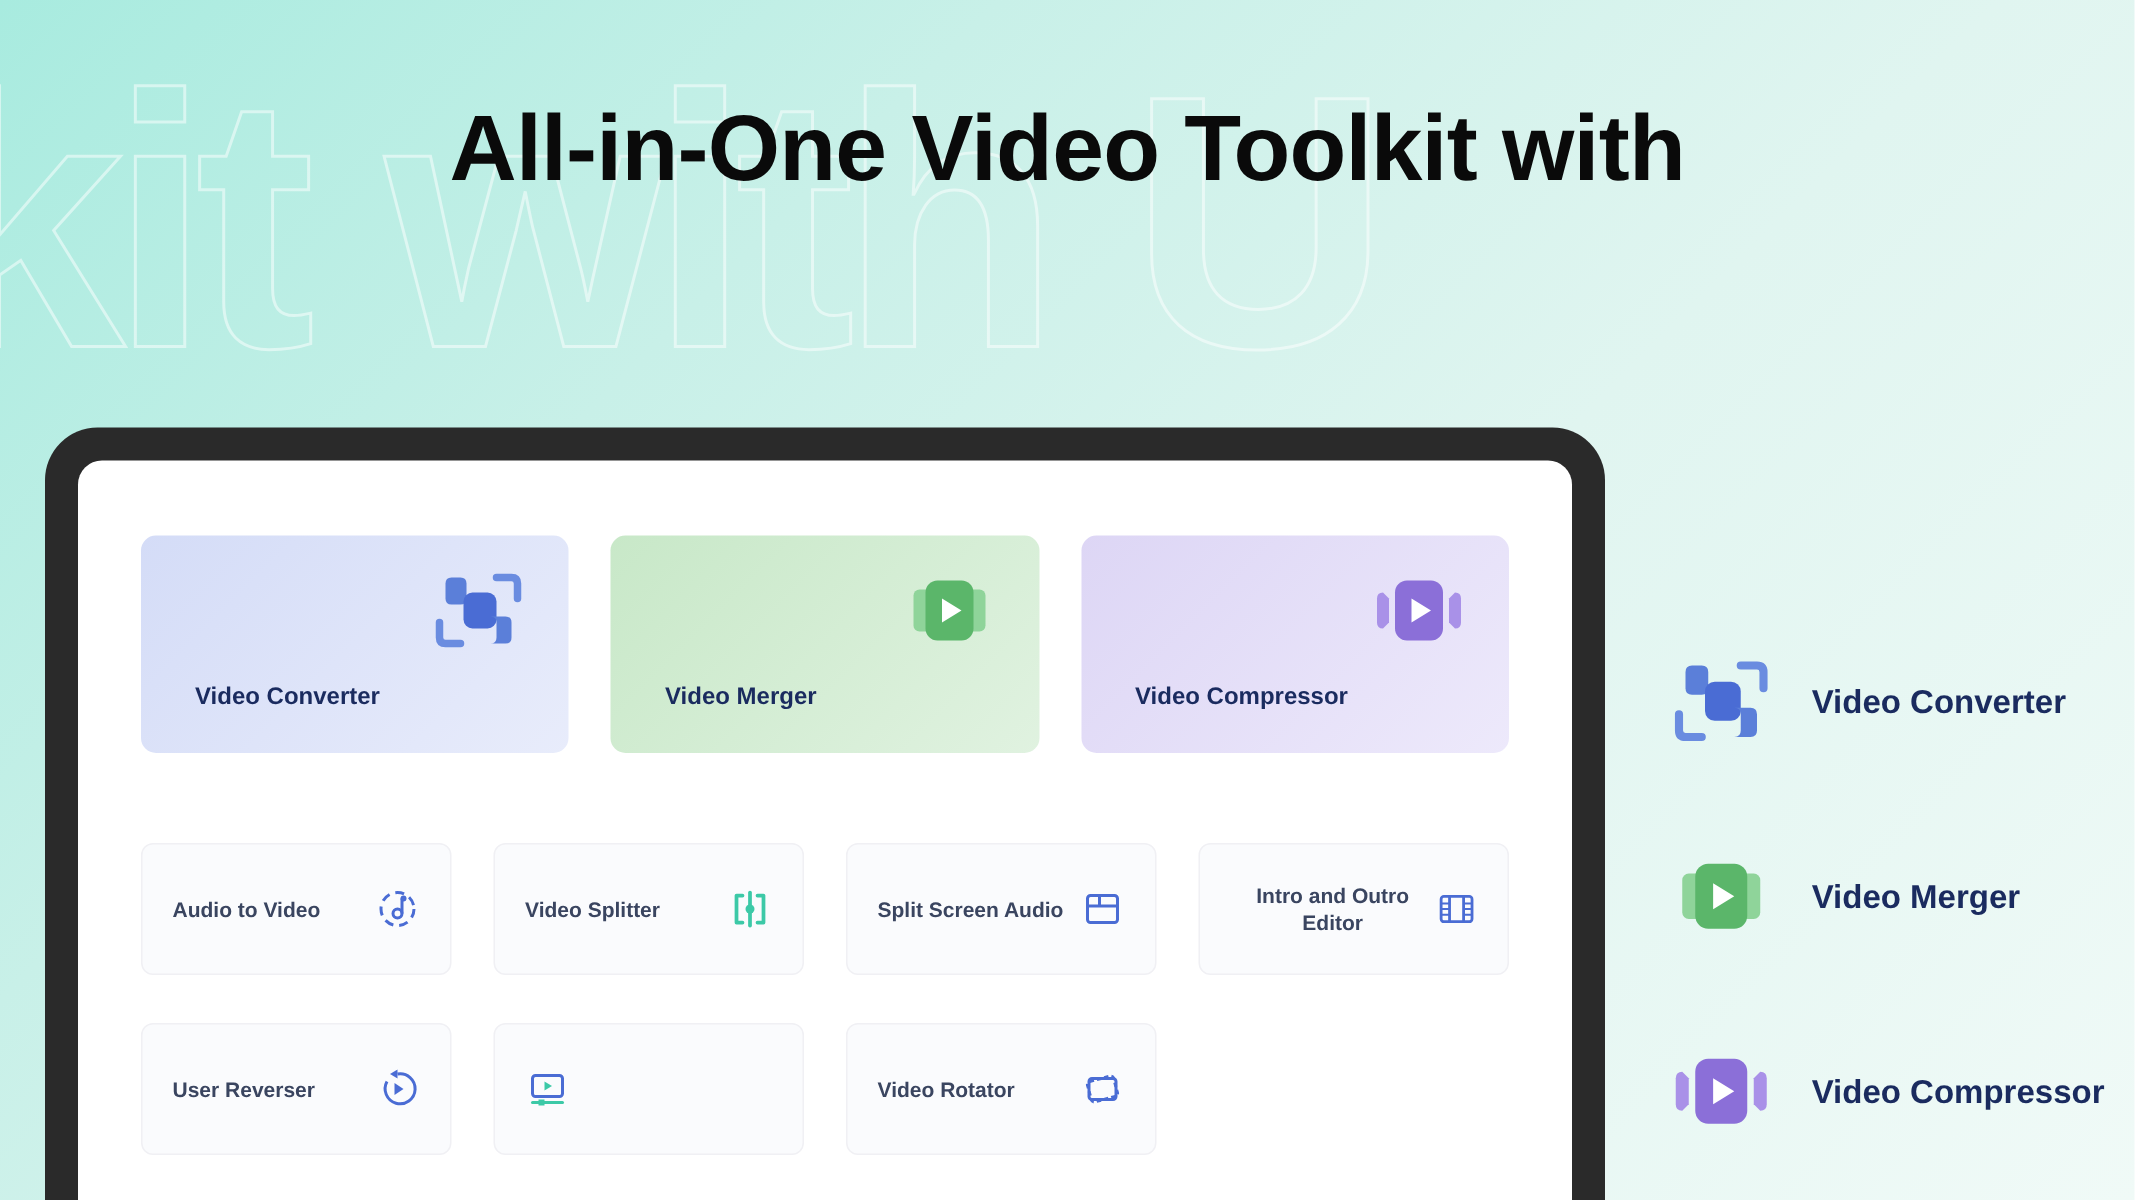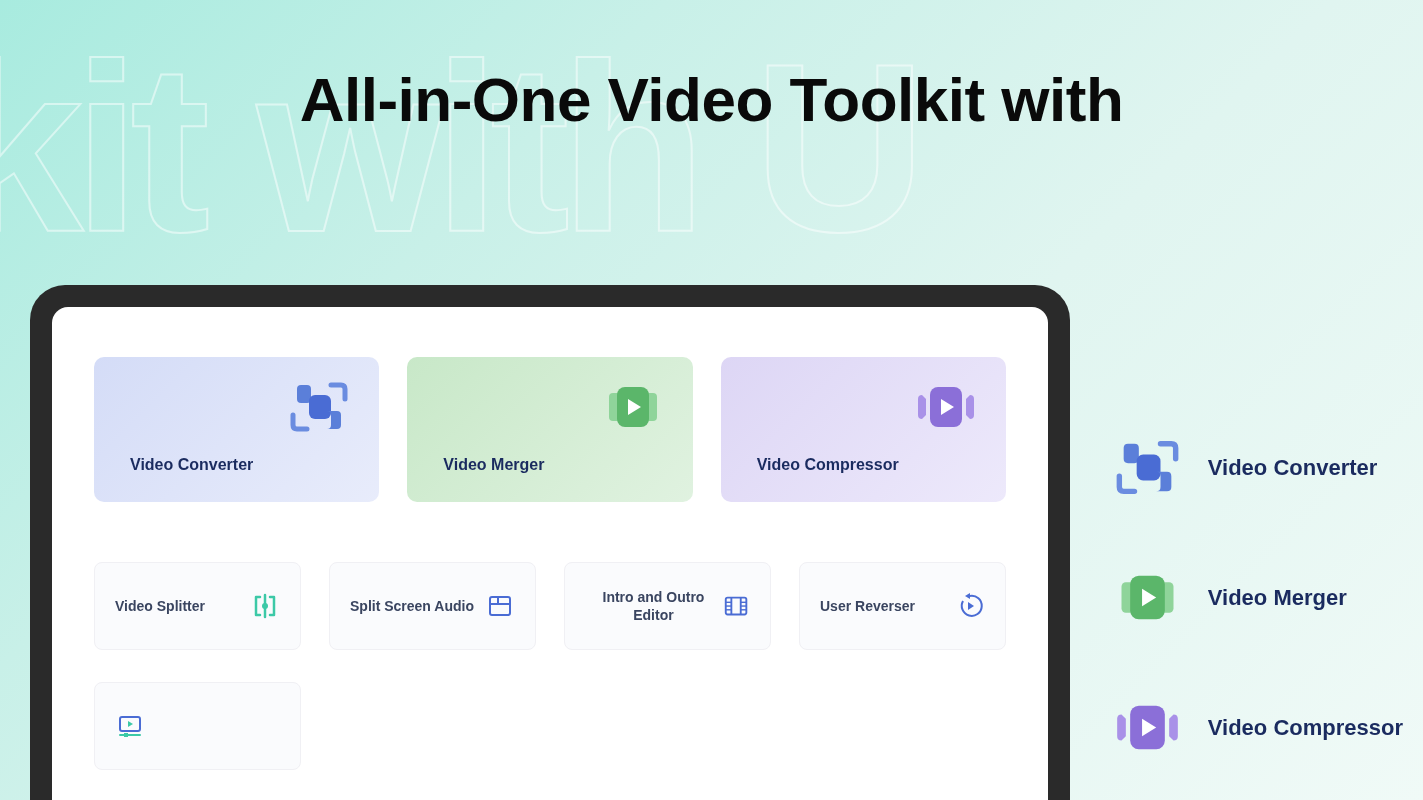--- a/index.html
+++ b/index.html
@@ -171,20 +171,31 @@
               <path d="M54 18 Q58 18 58 22 L58 38 Q58 42 54 42 L50 38 L50 22 Z" fill="#a991e8"></path>
               <rect x="14" y="10" width="32" height="40" rx="8" fill="#8b6fd8"></rect>
               <path d="M25 22 L25 38 L38 30 Z" fill="#fff"></path>
             </svg>
         </div>
       </div>
     </div>
 
     <div class="small-cards">
       <div class="small-card">
+        <span class="small-card-label">Audio to Video</span>
+        <div class="small-card-icon">
+          <svg viewBox="0 0 30 30">
+              <circle cx="15" cy="15" r="11" stroke="#4a6cd4" stroke-width="2" fill="none" stroke-dasharray="6 4"></circle>
+              <circle cx="15" cy="18" r="3" stroke="#4a6cd4" stroke-width="2" fill="none"></circle>
+              <line x1="18" y1="18" x2="18" y2="8" stroke="#4a6cd4" stroke-width="2"></line>
+              <circle cx="19" cy="8" r="2" fill="#4a6cd4"></circle>
+            </svg>
+        </div>
+      </div>
+      <div class="small-card">
         <span class="small-card-label">Video Splitter</span>
         <div class="small-card-icon">
           <svg viewBox="0 0 30 30">
               <path d="M6 6 L6 24 M6 6 L10 6 M6 24 L10 24" stroke="#3cc9a7" stroke-width="2.5" fill="none" stroke-linecap="round"></path>
               <path d="M24 6 L24 24 M24 6 L20 6 M24 24 L20 24" stroke="#3cc9a7" stroke-width="2.5" fill="none" stroke-linecap="round"></path>
               <line x1="15" y1="4" x2="15" y2="26" stroke="#3cc9a7" stroke-width="2.5" stroke-linecap="round"></line>
               <circle cx="15" cy="15" r="3" fill="#3cc9a7"></circle>
             </svg>
         </div>
       </div>
@@ -224,20 +235,29 @@
             </svg>
         </div>
       </div>
       <div class="small-card">
         <div class="small-card-icon">
           <svg viewBox="0 0 30 30">
               <rect x="5" y="6" width="20" height="14" rx="2" stroke="#4a6cd4" stroke-width="2" fill="none"></rect>
               <path d="M13 10 L13 16 L18 13 Z" fill="#3cc9a7"></path>
               <line x1="5" y1="24" x2="25" y2="24" stroke="#3cc9a7" stroke-width="2" stroke-linecap="round"></line>
               <rect x="9" y="22" width="4" height="4" fill="#3cc9a7"></rect>
+            </svg>
+        </div>
+      </div>
+      <div class="small-card">
+        <span class="small-card-label">Video Rotator</span>
+        <div class="small-card-icon">
+          <svg viewBox="0 0 30 30">
+              <rect x="6" y="8" width="18" height="14" rx="2" stroke="#4a6cd4" stroke-width="2" fill="none" stroke-dasharray="3 2" transform="rotate(-15 15 15)"></rect>
+              <rect x="6" y="8" width="18" height="14" rx="2" stroke="#4a6cd4" stroke-width="2" fill="none"></rect>
             </svg>
         </div>
       </div>
     </div>
 
   </div>
 </div>
 
 <div class="side-list">
   <div class="side-item">

